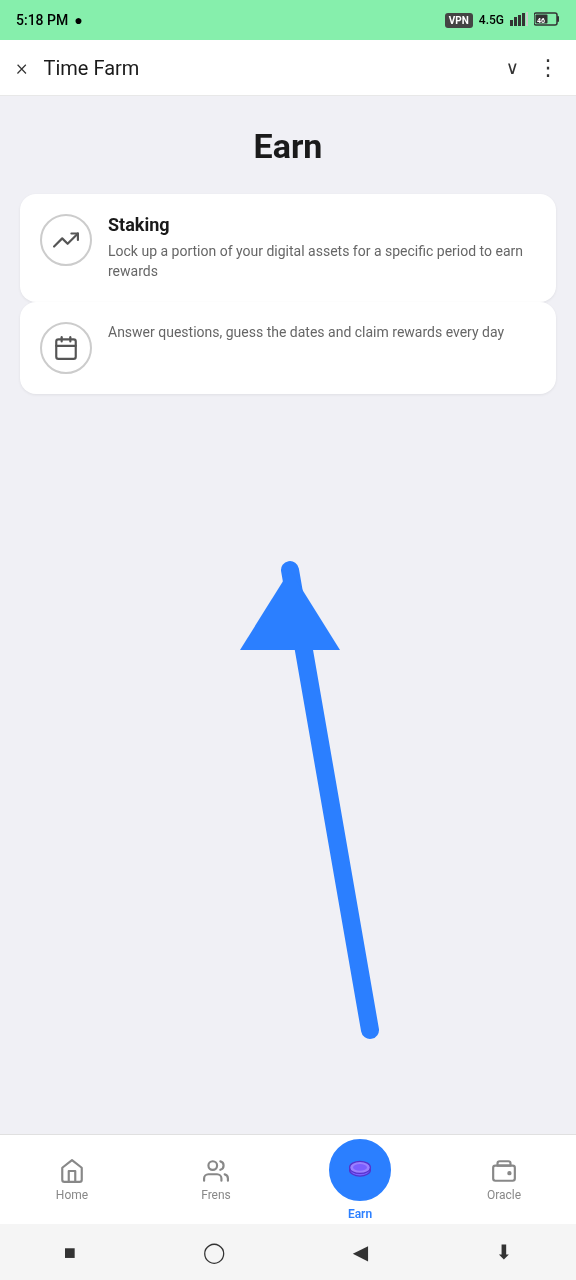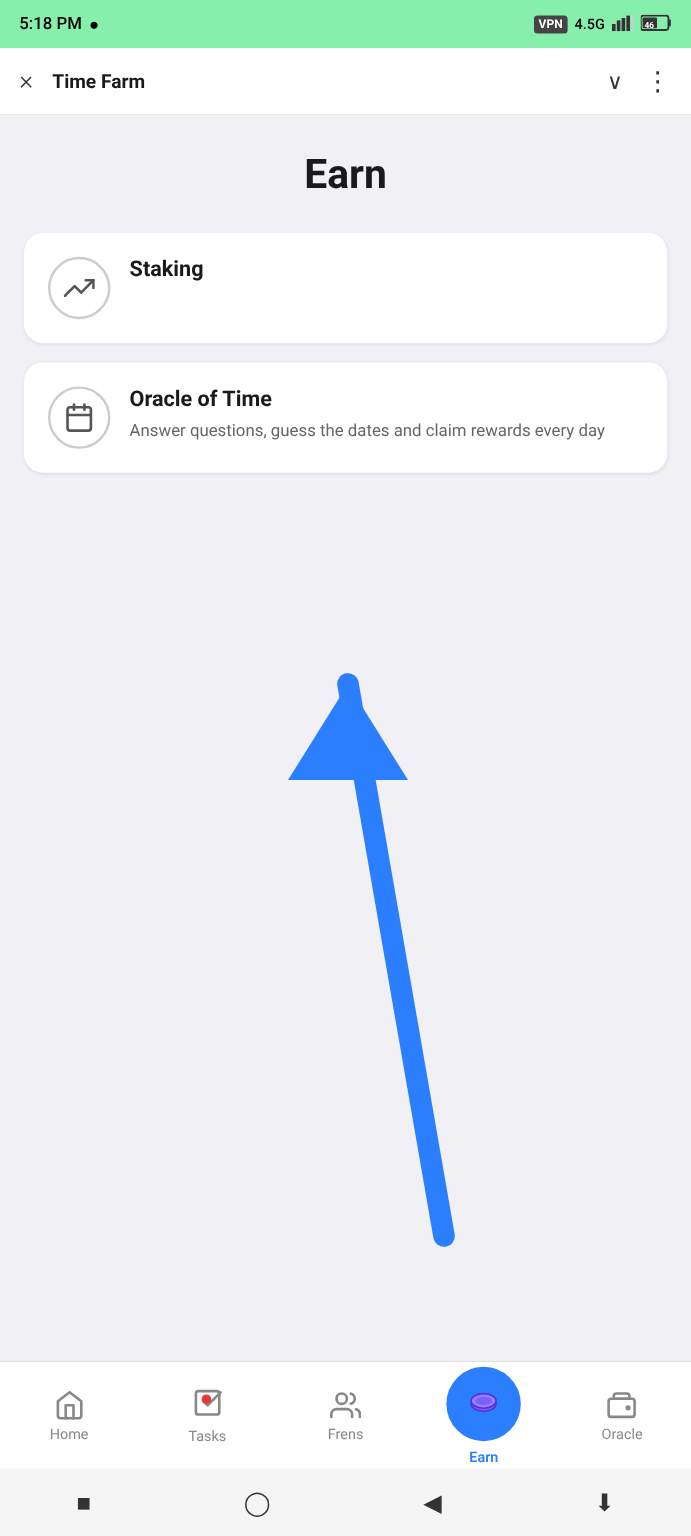--- a/index.html
+++ b/index.html
@@ -41,22 +41,22 @@
       background: #fff;
       display: flex;
       align-items: center;
       justify-content: space-between;
       padding: 0 16px;
       border-bottom: 1px solid #e8e8e8;
     }
     .app-header-left { display: flex; align-items: center; }
     .app-header-right { display: flex; align-items: center; gap: 18px; }
     .header-title {
-      font-size: 16px;
-      font-weight: 700;
+      font-size: 20px;
+      font-weight: 400;
       color: #1a1a1a;
       margin-left: 16px;
     }
     .close-btn {
       font-size: 22px;
       color: #333;
       cursor: pointer;
       font-weight: 300;
     }
     .chevron-icon {
@@ -82,21 +82,20 @@
       font-weight: 700;
       color: #1a1a1a;
       margin-bottom: 28px;
     }
 
     
     .card {
       background: #fff;
       border-radius: 16px;
       padding: 20px 20px;
-      margin-bottom: 16px;
       display: flex;
       align-items: flex-start;
       gap: 16px;
       box-shadow: 0 1px 3px rgba(0,0,0,0.07);
       cursor: pointer;
     }
     .card-icon-wrap {
       width: 52px;
       height: 52px;
       border-radius: 50%;
@@ -260,34 +259,34 @@
 
   <div class="card">
     <div class="card-icon-wrap">
       <svg viewBox="0 0 24 24" fill="none" stroke="currentColor" stroke-width="2" stroke-linecap="round" stroke-linejoin="round">
         <polyline points="23 6 13.5 15.5 8.5 10.5 1 18"></polyline>
         <polyline points="17 6 23 6 23 12"></polyline>
       </svg>
     </div>
     <div class="card-text">
       <div class="card-title">Staking</div>
+      <div class="card-desc">Lock up a portion of your digital assets for a specific period to earn rewards</div>
     </div>
   </div>
 
   <div class="card">
     <div class="card-icon-wrap">
       <svg viewBox="0 0 24 24" fill="none" stroke="currentColor" stroke-width="2" stroke-linecap="round" stroke-linejoin="round">
         <rect x="3" y="4" width="18" height="18" rx="2" ry="2"></rect>
         <line x1="16" y1="2" x2="16" y2="6"></line>
         <line x1="8" y1="2" x2="8" y2="6"></line>
         <line x1="3" y1="10" x2="21" y2="10"></line>
       </svg>
     </div>
     <div class="card-text">
-      <div class="card-title">Oracle of Time</div>
       <div class="card-desc">Answer questions, guess the dates and claim rewards every day</div>
     </div>
   </div>
 </div>
 
 <div class="arrow-container">
   <svg width="200" height="580" viewBox="0 0 200 580" fill="none">
 
     <line x1="90" y1="80" x2="170" y2="540" stroke="#2b7fff" stroke-width="18" stroke-linecap="round"></line>
 
@@ -298,30 +297,20 @@
 <div class="bottom-nav">
 
   <div class="nav-item">
     <svg viewBox="0 0 24 24" fill="none" stroke="#888" stroke-width="2" stroke-linecap="round" stroke-linejoin="round">
       <path d="M3 9l9-7 9 7v11a2 2 0 01-2 2H5a2 2 0 01-2-2z"></path>
       <polyline points="9 22 9 12 15 12 15 22"></polyline>
     </svg>
     <span class="nav-label">Home</span>
   </div>
 
-  <div class="nav-item">
-    <div class="nav-icon-wrap">
-      <svg viewBox="0 0 24 24" fill="none" stroke="#888" stroke-width="2" stroke-linecap="round" stroke-linejoin="round" width="26" height="26">
-        <rect x="3" y="3" width="18" height="18" rx="2"></rect>
-        <polyline points="9 11 12 14 22 4"></polyline>
-      </svg>
-      <div class="notification-dot"></div>
-    </div>
-    <span class="nav-label">Tasks</span>
-  </div>
 
   <div class="nav-item">
     <svg viewBox="0 0 24 24" fill="none" stroke="#888" stroke-width="2" stroke-linecap="round" stroke-linejoin="round">
       <path d="M17 21v-2a4 4 0 00-4-4H5a4 4 0 00-4 4v2"></path>
       <circle cx="9" cy="7" r="4"></circle>
       <path d="M23 21v-2a4 4 0 00-3-3.87"></path>
       <path d="M16 3.13a4 4 0 010 7.75"></path>
     </svg>
     <span class="nav-label">Frens</span>
   </div>

